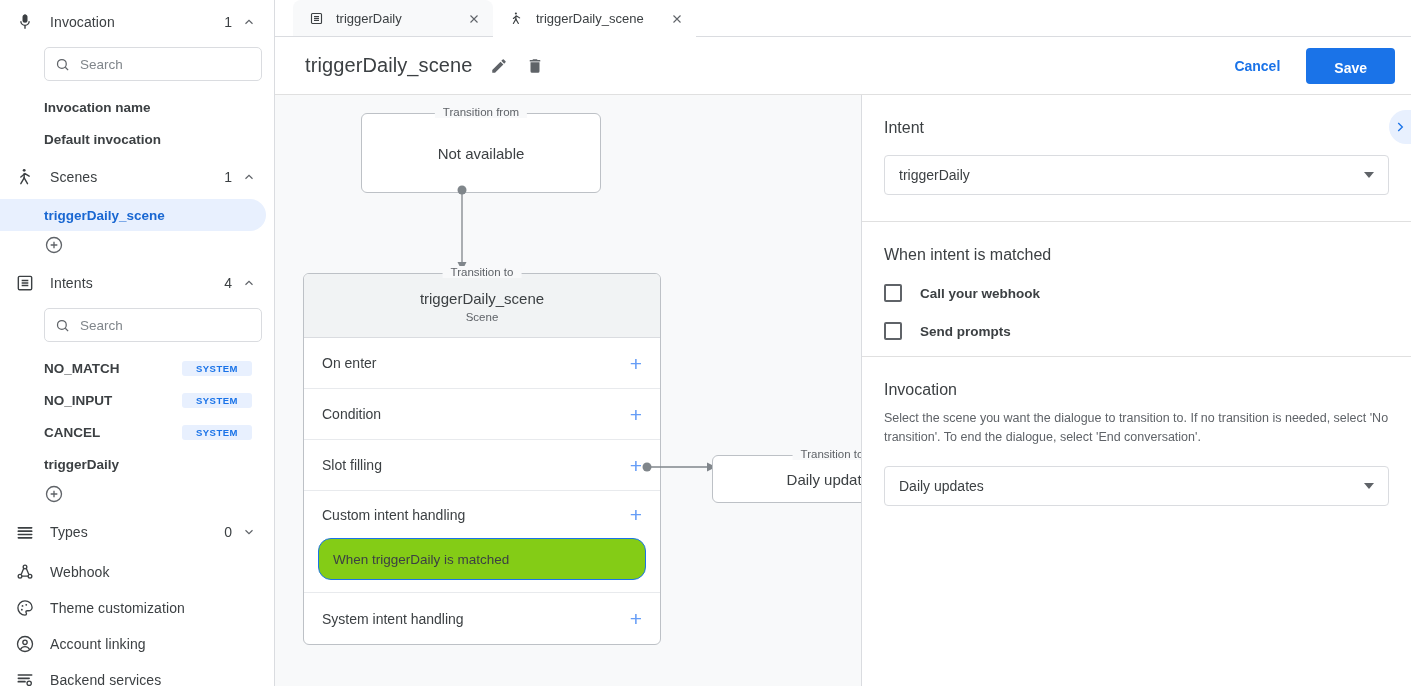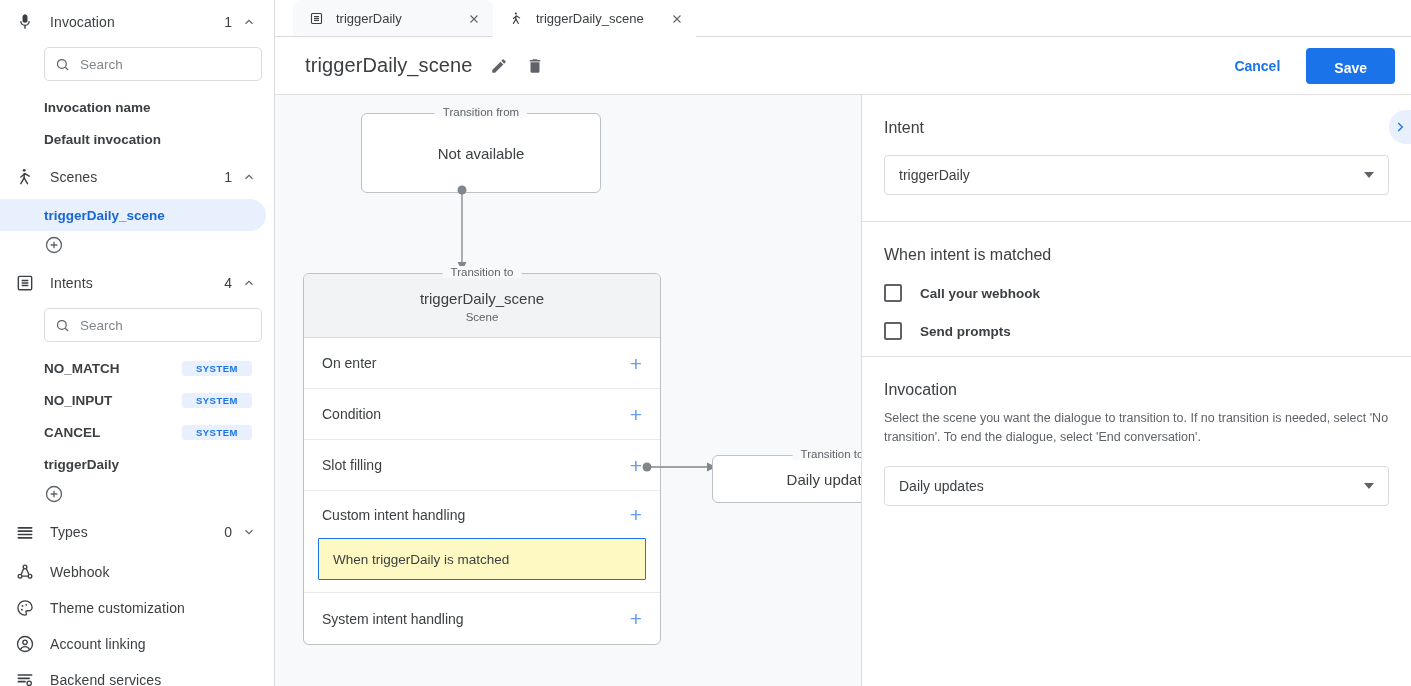--- a/index.html
+++ b/index.html
@@ -163,21 +163,21 @@
     display: flex; align-items: center;
     height: 51px; padding: 0 18px;
     border-bottom: 1px solid #e8eaed;
     font-size: 14px; color: #3c4043;
   }
   .scene-row:last-child { border-bottom: 0; }
   .scene-row .rl { flex: 1; }
   .row-plus { color: #669df6; font-size: 21px; line-height: 1; cursor: pointer; font-weight: 300;}
   .handler-wrap { padding: 0 14px 12px; border-bottom: 1px solid #e8eaed; }
   .handler {
-    background: #fef9c3; border: 1px solid #1a73e8; border-radius: 1px;
+    background: #84cc16; border: 1px solid #1a73e8; border-radius: 13px;
     height: 42px; display: flex; align-items: center; padding: 0 14px;
     font-size: 13.5px; color: #3c4043; position: relative; cursor: pointer;
   }
 
   #node-daily {
     position: absolute; left: 437px; top: 360px; width: 240px; height: 48px;
   }
   #node-daily .body {
     height: 100%; display:flex; align-items:center; justify-content:center;
     font-size: 15px; color:#3c4043;

